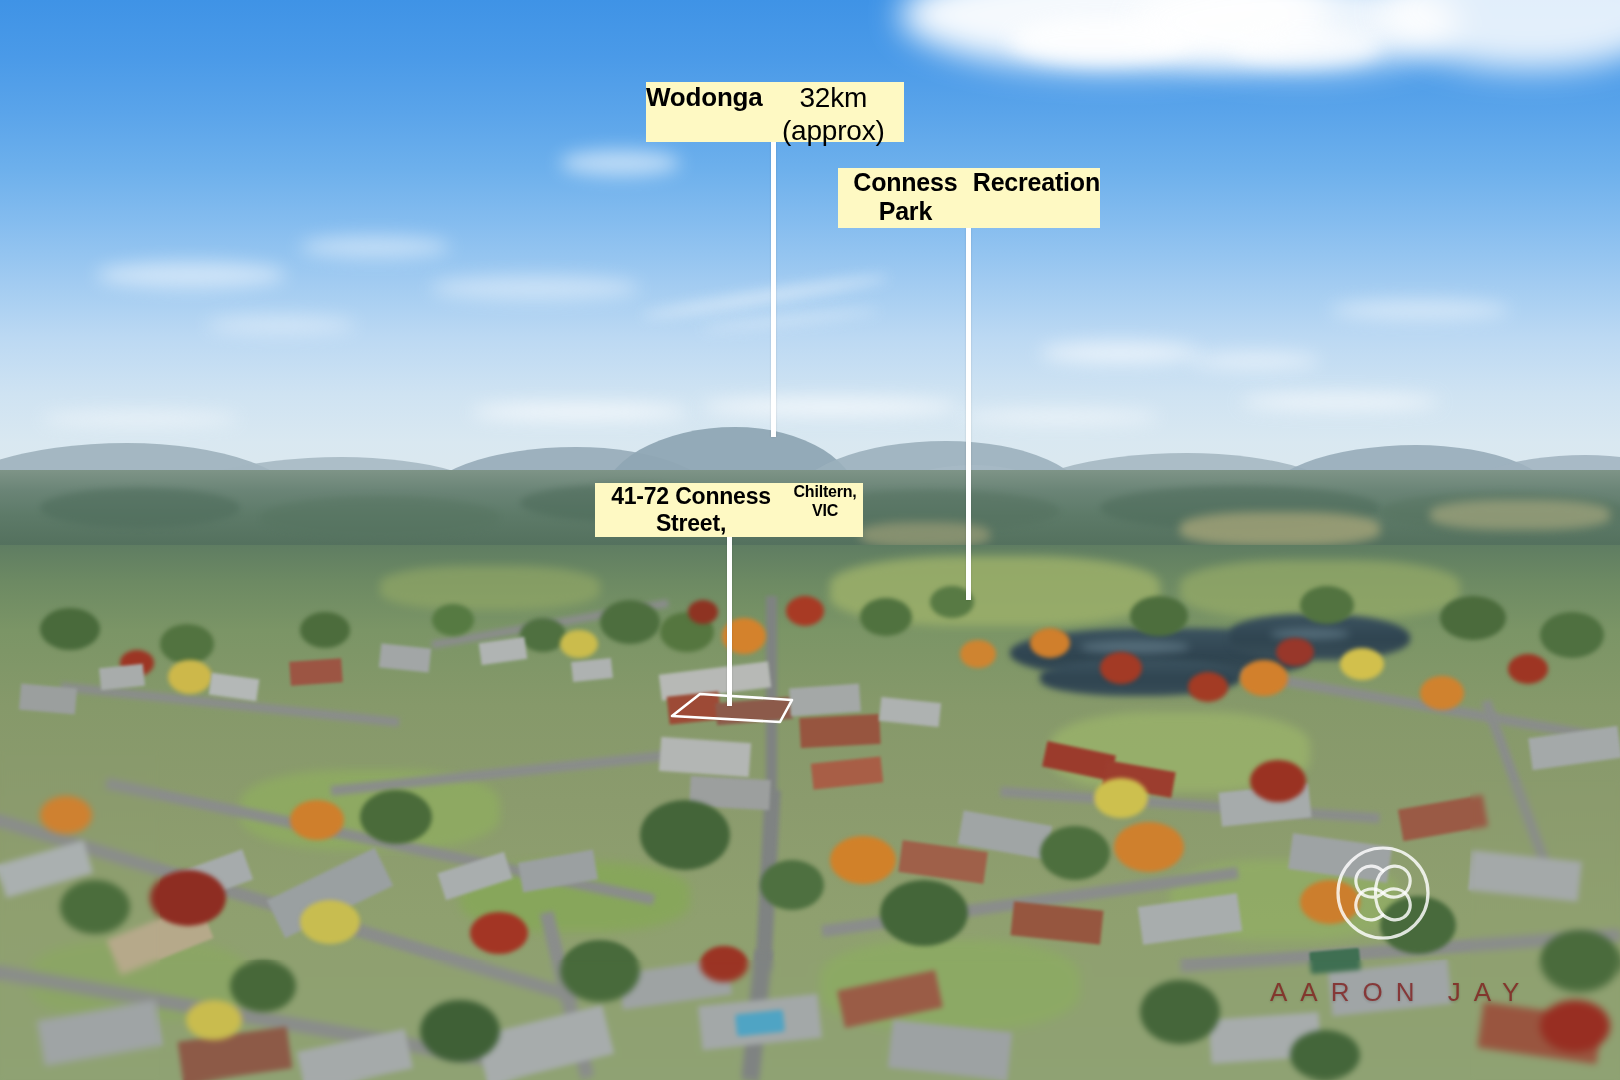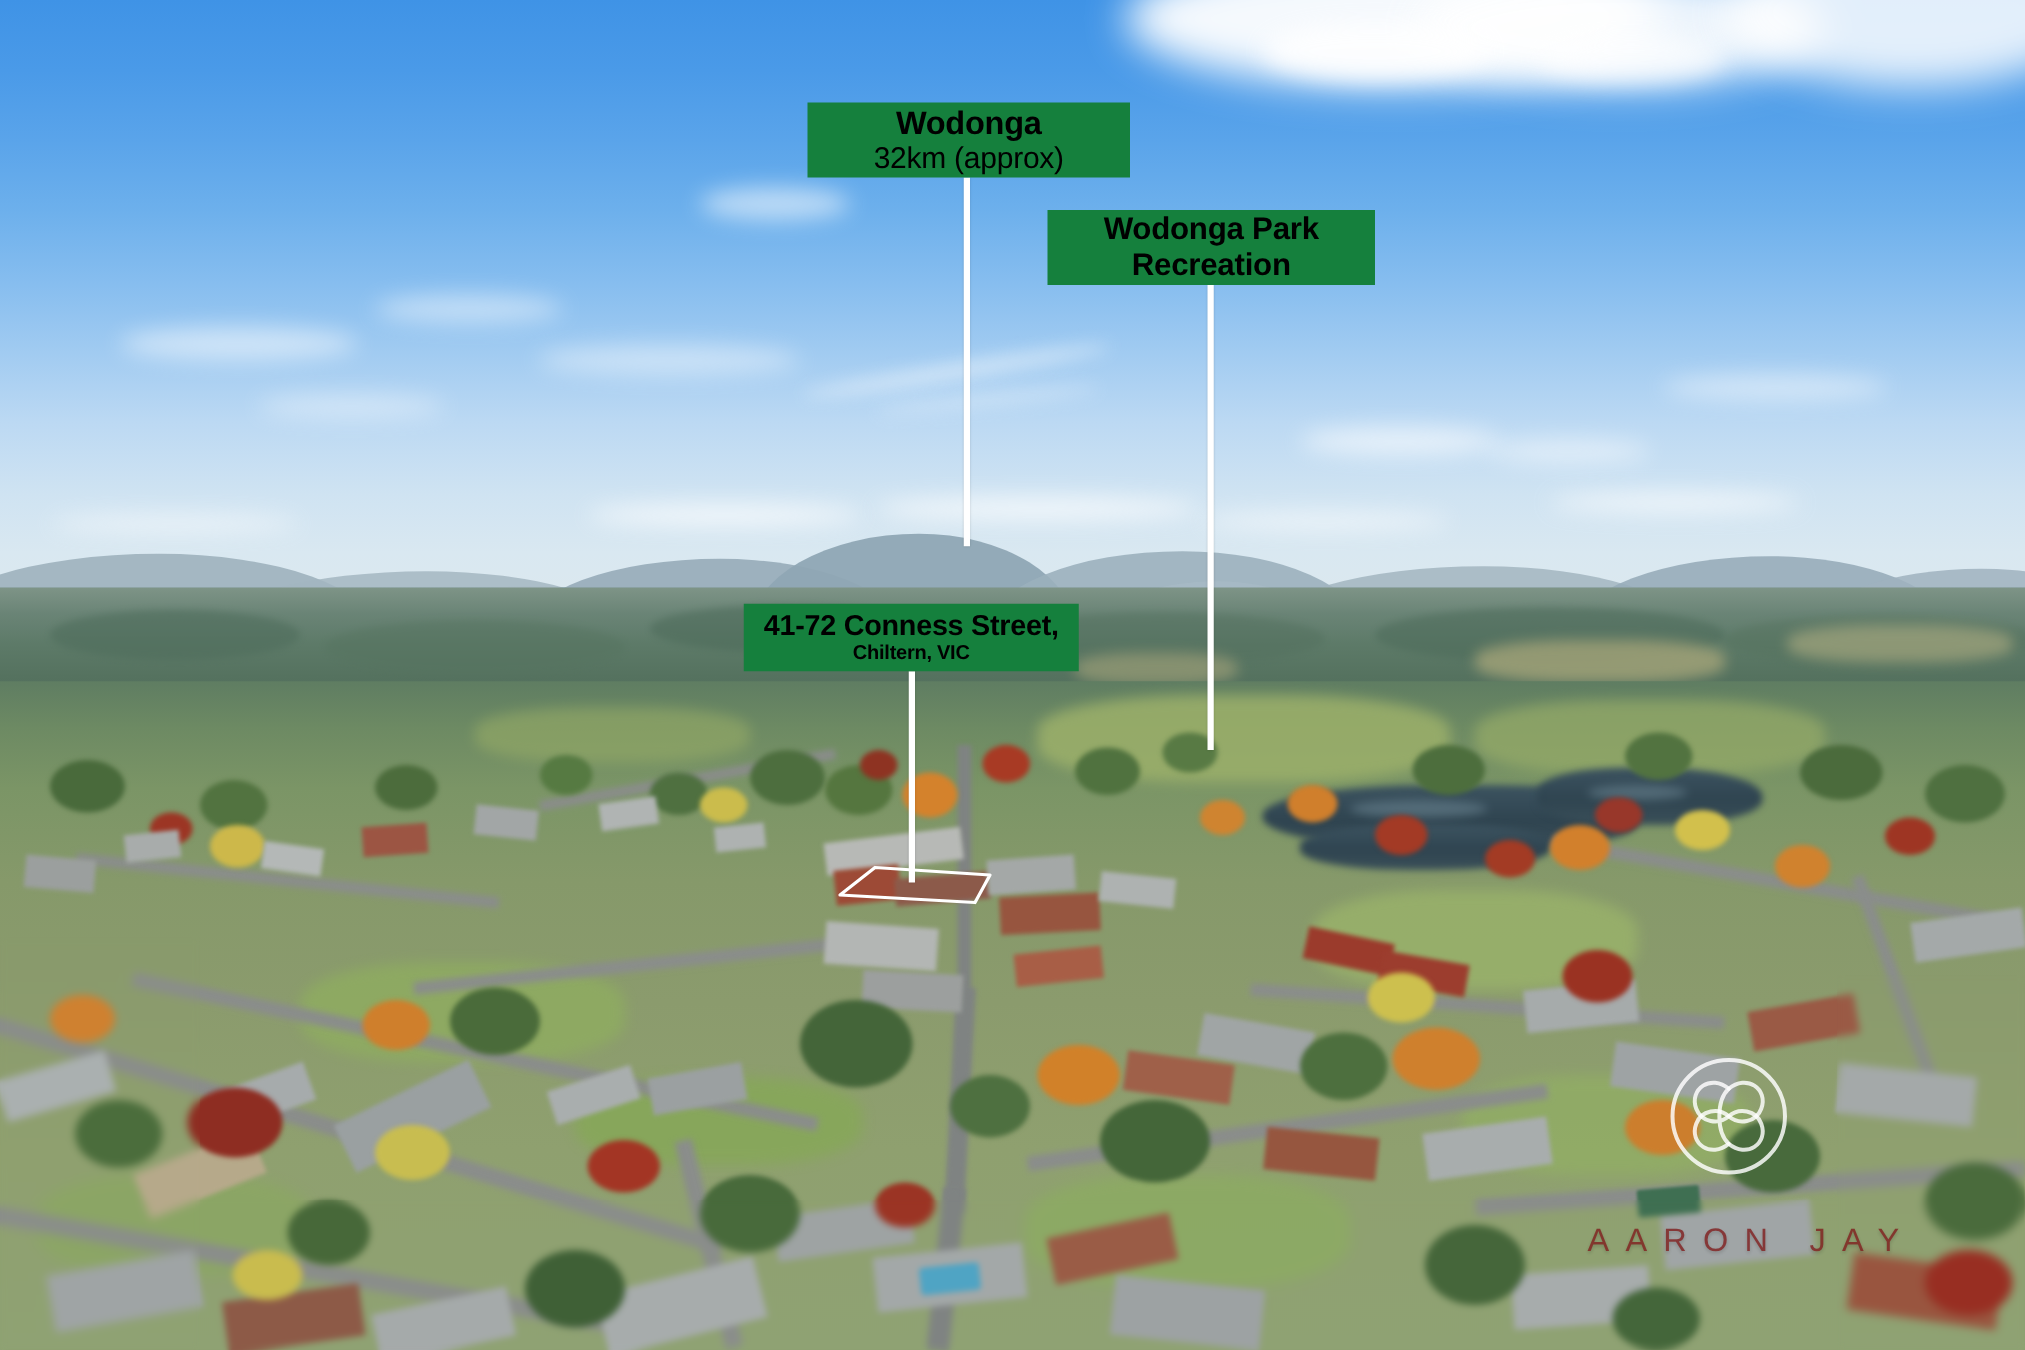--- a/index.html
+++ b/index.html
@@ -44,22 +44,22 @@
   
   .dof-bottom{position:absolute;left:0;bottom:0;width:1620px;height:120px;
     backdrop-filter:blur(2.2px);pointer-events:none;}
   .dof-left{position:absolute;left:0;bottom:0;width:160px;height:330px;
     backdrop-filter:blur(2.4px);pointer-events:none;}
   .dof-right{position:absolute;right:0;bottom:0;width:150px;height:300px;
     backdrop-filter:blur(2.4px);pointer-events:none;}
 
   
   .label{
-    position:absolute;background:#15803d;color:#000000;
-    display:flex;flex-direction:column;align-items:center;justify-content:center;
+    position:absolute;background:#fef9c3;color:#000000;
+    display:flex;flex-direction:row;justify-content:center;
     text-align:center;line-height:1.17;letter-spacing:-.2px;
     box-shadow:0 0 0 0 rgba(0,0,0,0);
   }
   .label .l1{font-weight:bold;}
   .label .l2{font-weight:normal;}
   .leader{position:absolute;background:#ffffff;width:5px;
     box-shadow:0 0 2px rgba(0,0,0,.18);}
 
   
   .plot{position:absolute;}
@@ -279,25 +279,25 @@
   <div class="leader" style="left:771px;top:142px;height:295px;"></div>
   <div class="leader" style="left:966px;top:228px;height:372px;"></div>
   <div class="leader" style="left:727px;top:537px;height:169px;"></div>
 
   <svg class="plot" style="left:660px;top:688px;" width="140" height="42" viewBox="0 0 140 42">
     <polygon points="12,28 40,6 132,12 120,34" fill="none" stroke="#ffffff" stroke-width="2.6" stroke-linejoin="round"></polygon>
   </svg>
 
   <div class="label" style="left:646px;top:82px;width:258px;height:60px;">
     <div class="l1" style="font-size:26px;">Wodonga</div>
-    <div class="l2" style="font-size:24px;">32km (approx)</div>
+    <div class="l2" style="font-size:28px;">32km (approx)</div>
   </div>
 
   <div class="label" style="left:838px;top:168px;width:262px;height:60px;">
-    <div class="l1" style="font-size:25px;">Wodonga Park</div>
+    <div class="l1" style="font-size:25px;">Conness Park</div>
     <div class="l1" style="font-size:25px;">Recreation</div>
   </div>
 
   <div class="label" style="left:595px;top:483px;width:268px;height:54px;">
     <div class="l1" style="font-size:23px;">41-72 Conness Street,</div>
     <div class="l1" style="font-size:16px;">Chiltern, VIC</div>
   </div>
 
   <svg class="wm" style="left:1333px;top:843px;" width="100" height="100" viewBox="0 0 100 100" fill="none" stroke="#ffffff" stroke-opacity="0.82" stroke-width="3.2">
     <circle cx="50" cy="50" r="45"></circle>

